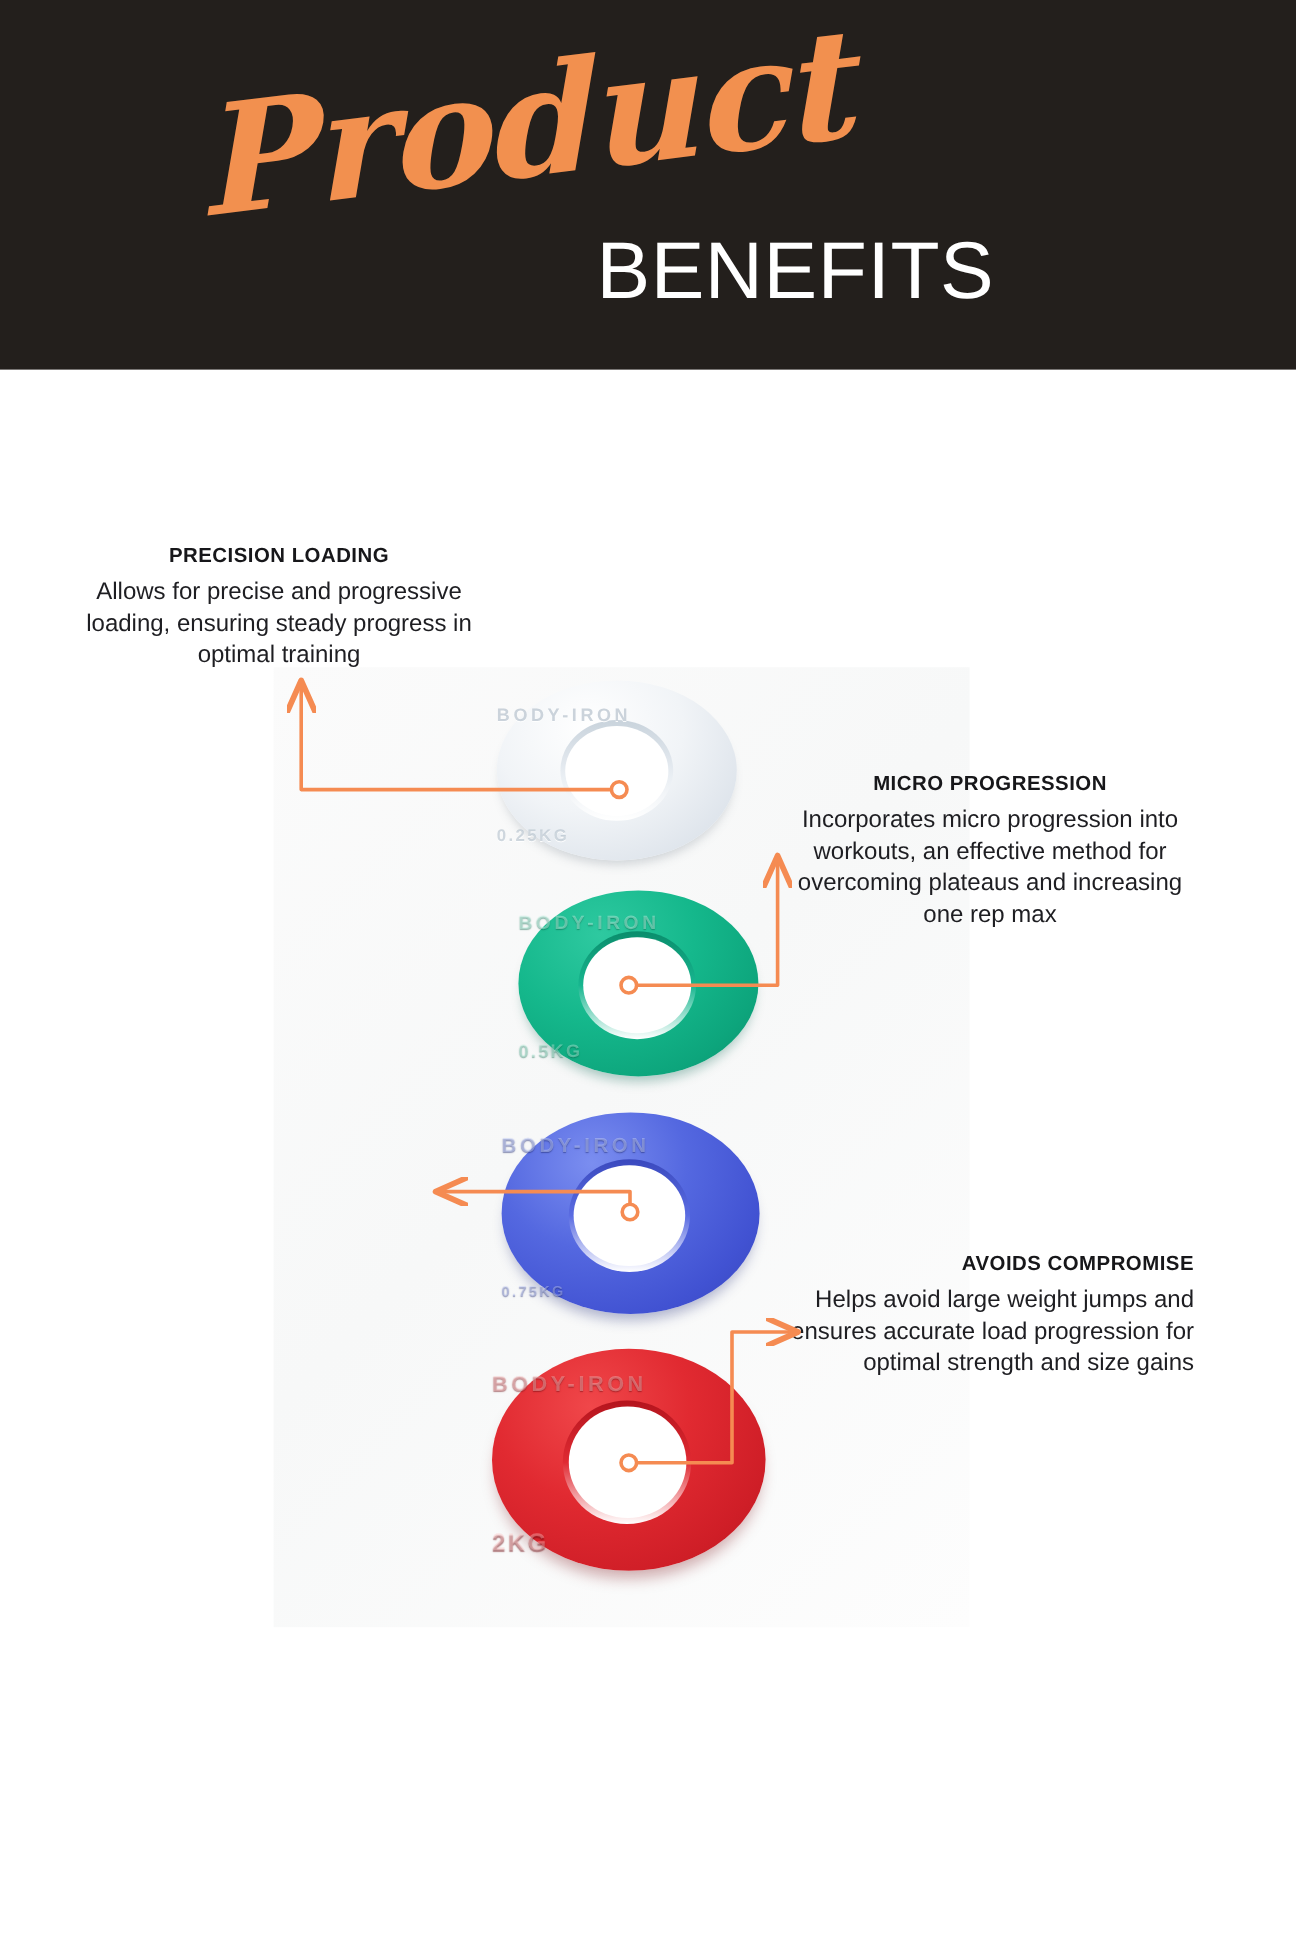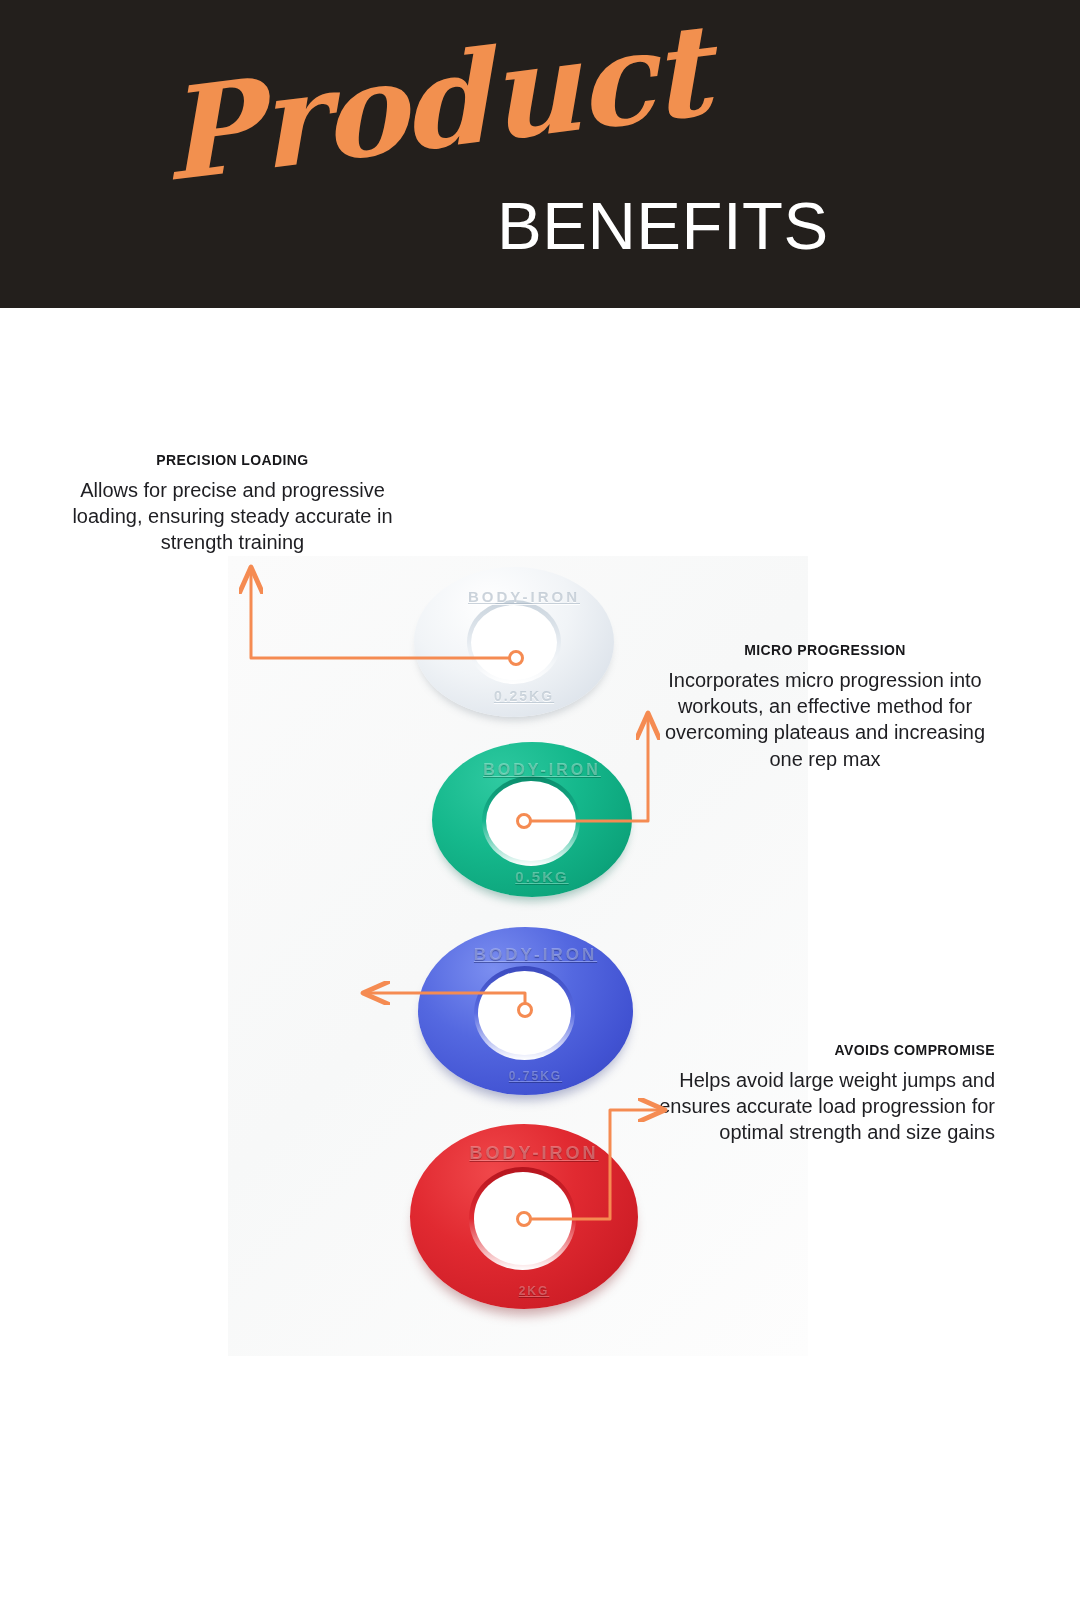--- a/index.html
+++ b/index.html
@@ -103,29 +103,28 @@
     z-index: 3;
   }
   .plate .bore-ring {
     position: absolute;
     border-radius: 50%;
     z-index: 2;
   }
   .plate .emboss-top,
   .plate .emboss-bottom {
     position: absolute;
-    left: 10px;
+    left: 0;
     width: 100%;
-    text-align: center;
+    text-align: left;
     font-family: "Liberation Sans", sans-serif;
     font-weight: 700;
     z-index: 4;
     pointer-events: none;
     user-select: none;
-    text-decoration: underline;
   }
 
   
   #plate-white {
     left: 414px; top: 567px;
     width: 200px; height: 150px;
   }
   #plate-white .disc {
     background: radial-gradient(ellipse at 38% 26%, #ffffff 0%, #f1f4f7 45%, #dfe5ec 78%, #ccd5de 100%);
     box-shadow: 0 7px 9px -4px rgba(90,105,120,0.28);
@@ -226,39 +225,39 @@
     left: 26%; top: 23%;
     width: 47%; height: 56%;
     background: linear-gradient(180deg,#b4141d 0%, #e02a32 50%, #ffffff 100%);
   }
   #plate-red .emboss-top {
     top: 10%; font-size: 18px; letter-spacing: 3px;
     color: rgba(255,200,200,0.42);
     text-shadow: 0 1px 1px rgba(110,10,15,0.5);
   }
   #plate-red .emboss-bottom {
-    bottom: 6%; font-size: 12px; letter-spacing: 2px;
+    bottom: 6%; font-size: 20px; letter-spacing: 2px;
     color: rgba(255,200,200,0.38);
     text-shadow: 0 1px 1px rgba(110,10,15,0.5);
   }
 
   
   #connectors {
     position: absolute;
     left: 0; top: 0;
     width: 1080px; height: 1620px;
     pointer-events: none;
     z-index: 6;
   }
 
   
   .callout { position: absolute; }
   .callout .c-title {
     font-family: "Liberation Sans", sans-serif;
-    font-size: 14px;
+    font-size: 17px;
     font-weight: 700;
     color: #17171a;
     letter-spacing: 0.4px;
     margin-bottom: 7px;
     line-height: 1.25;
   }
   .callout .c-body {
     font-family: "Liberation Sans", sans-serif;
     font-size: 20px;
     font-weight: 400;
@@ -348,21 +347,21 @@
     </g>
 
     <g>
       <path d="M 524,1219 L 610,1219 L 610,1110 L 662,1110" fill="none" stroke="#f58b52" stroke-width="3" stroke-linecap="round" stroke-linejoin="round" marker-end="url(#arrow-head)"></path>
       <circle cx="524" cy="1219" r="6.5" fill="#ffffff" stroke="#f58b52" stroke-width="3"></circle>
     </g>
   </svg>
 
   <div class="callout align-center" id="callout-precision">
     <div class="c-title">PRECISION LOADING</div>
-    <div class="c-body">Allows for precise and progressive loading, ensuring steady accurate in strength training</div>
+    <div class="c-body">Allows for precise and progressive loading, ensuring steady progress in optimal training</div>
   </div>
 
   <div class="callout align-center" id="callout-micro">
     <div class="c-title">MICRO PROGRESSION</div>
     <div class="c-body">Incorporates micro progression into workouts, an effective method for overcoming plateaus and increasing one rep max</div>
   </div>
 
 
   <div class="callout align-center" id="callout-avoids">
     <div class="c-title">AVOIDS COMPROMISE</div>

